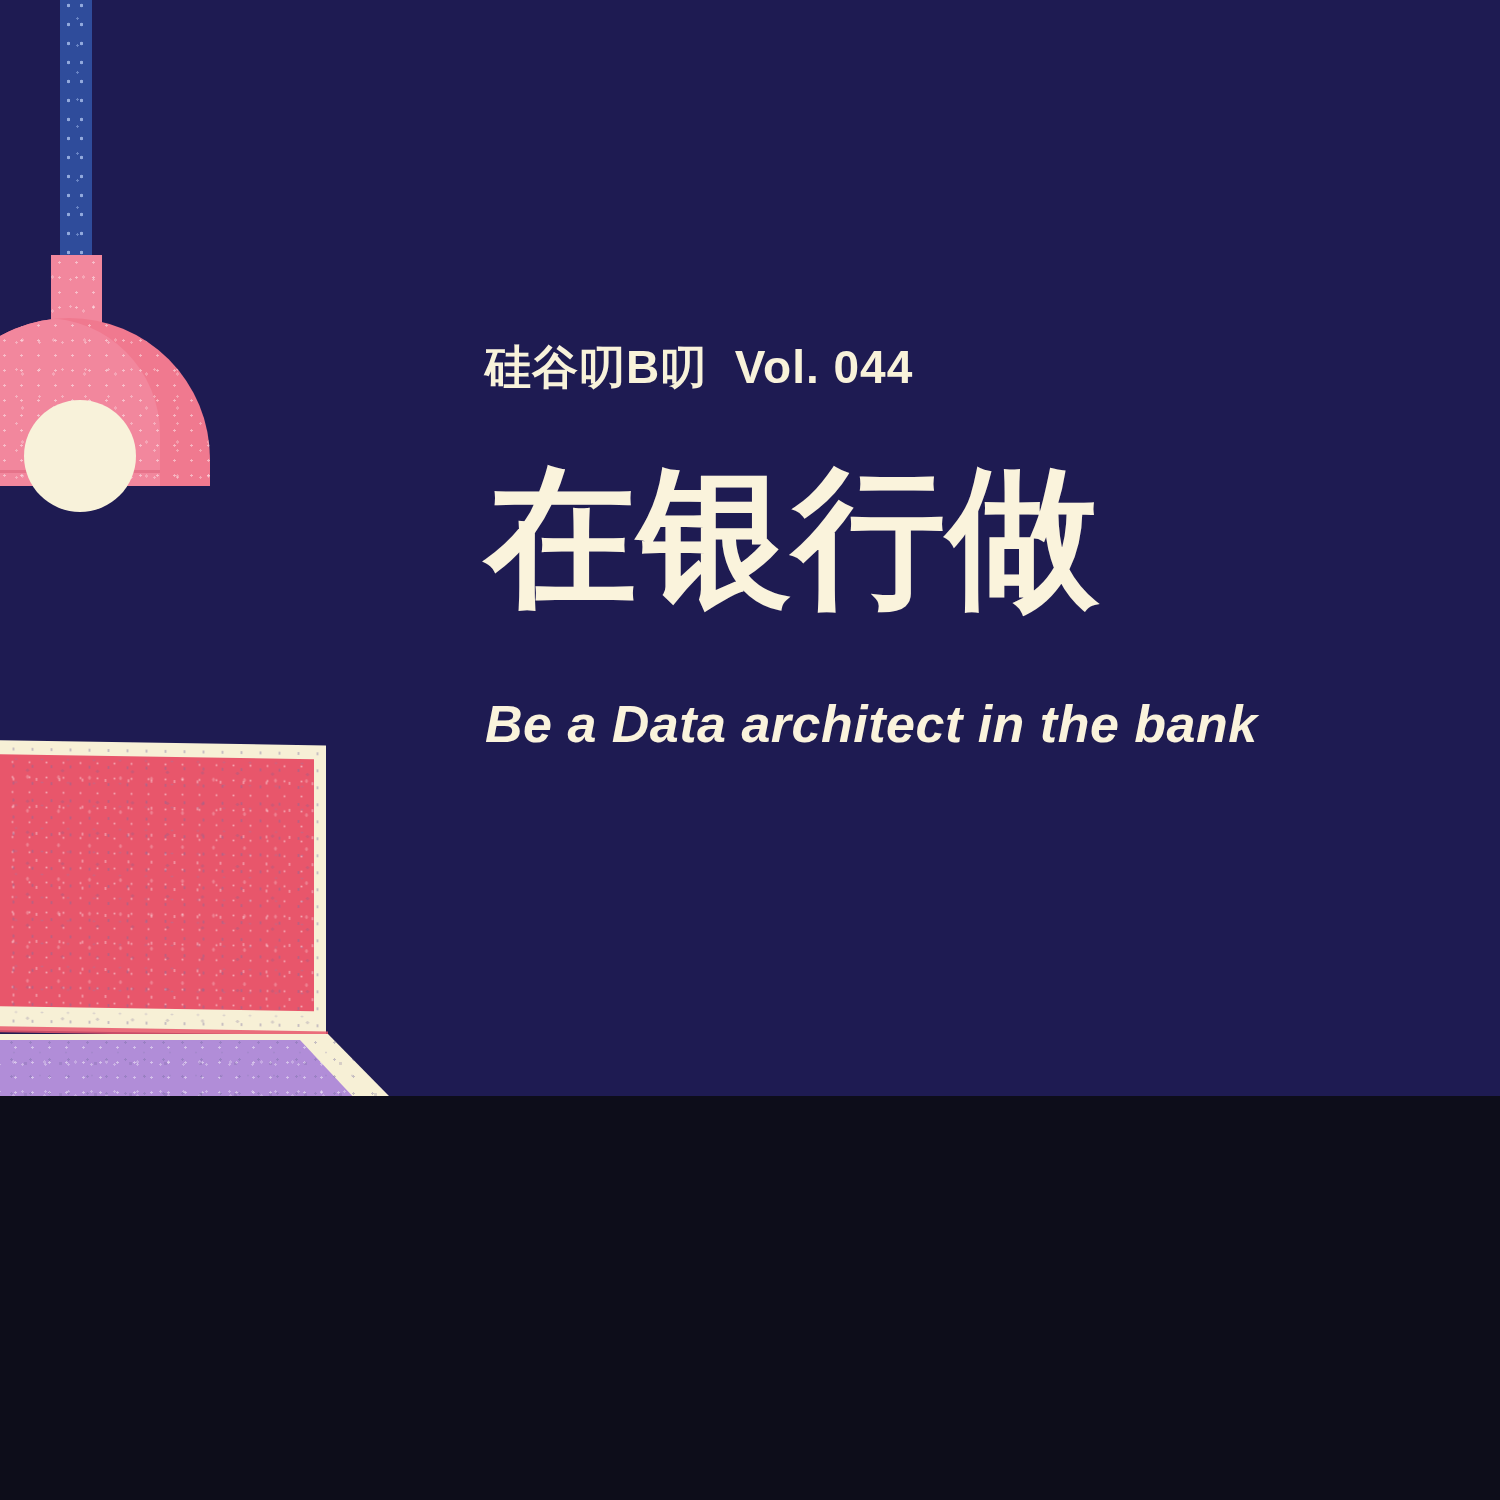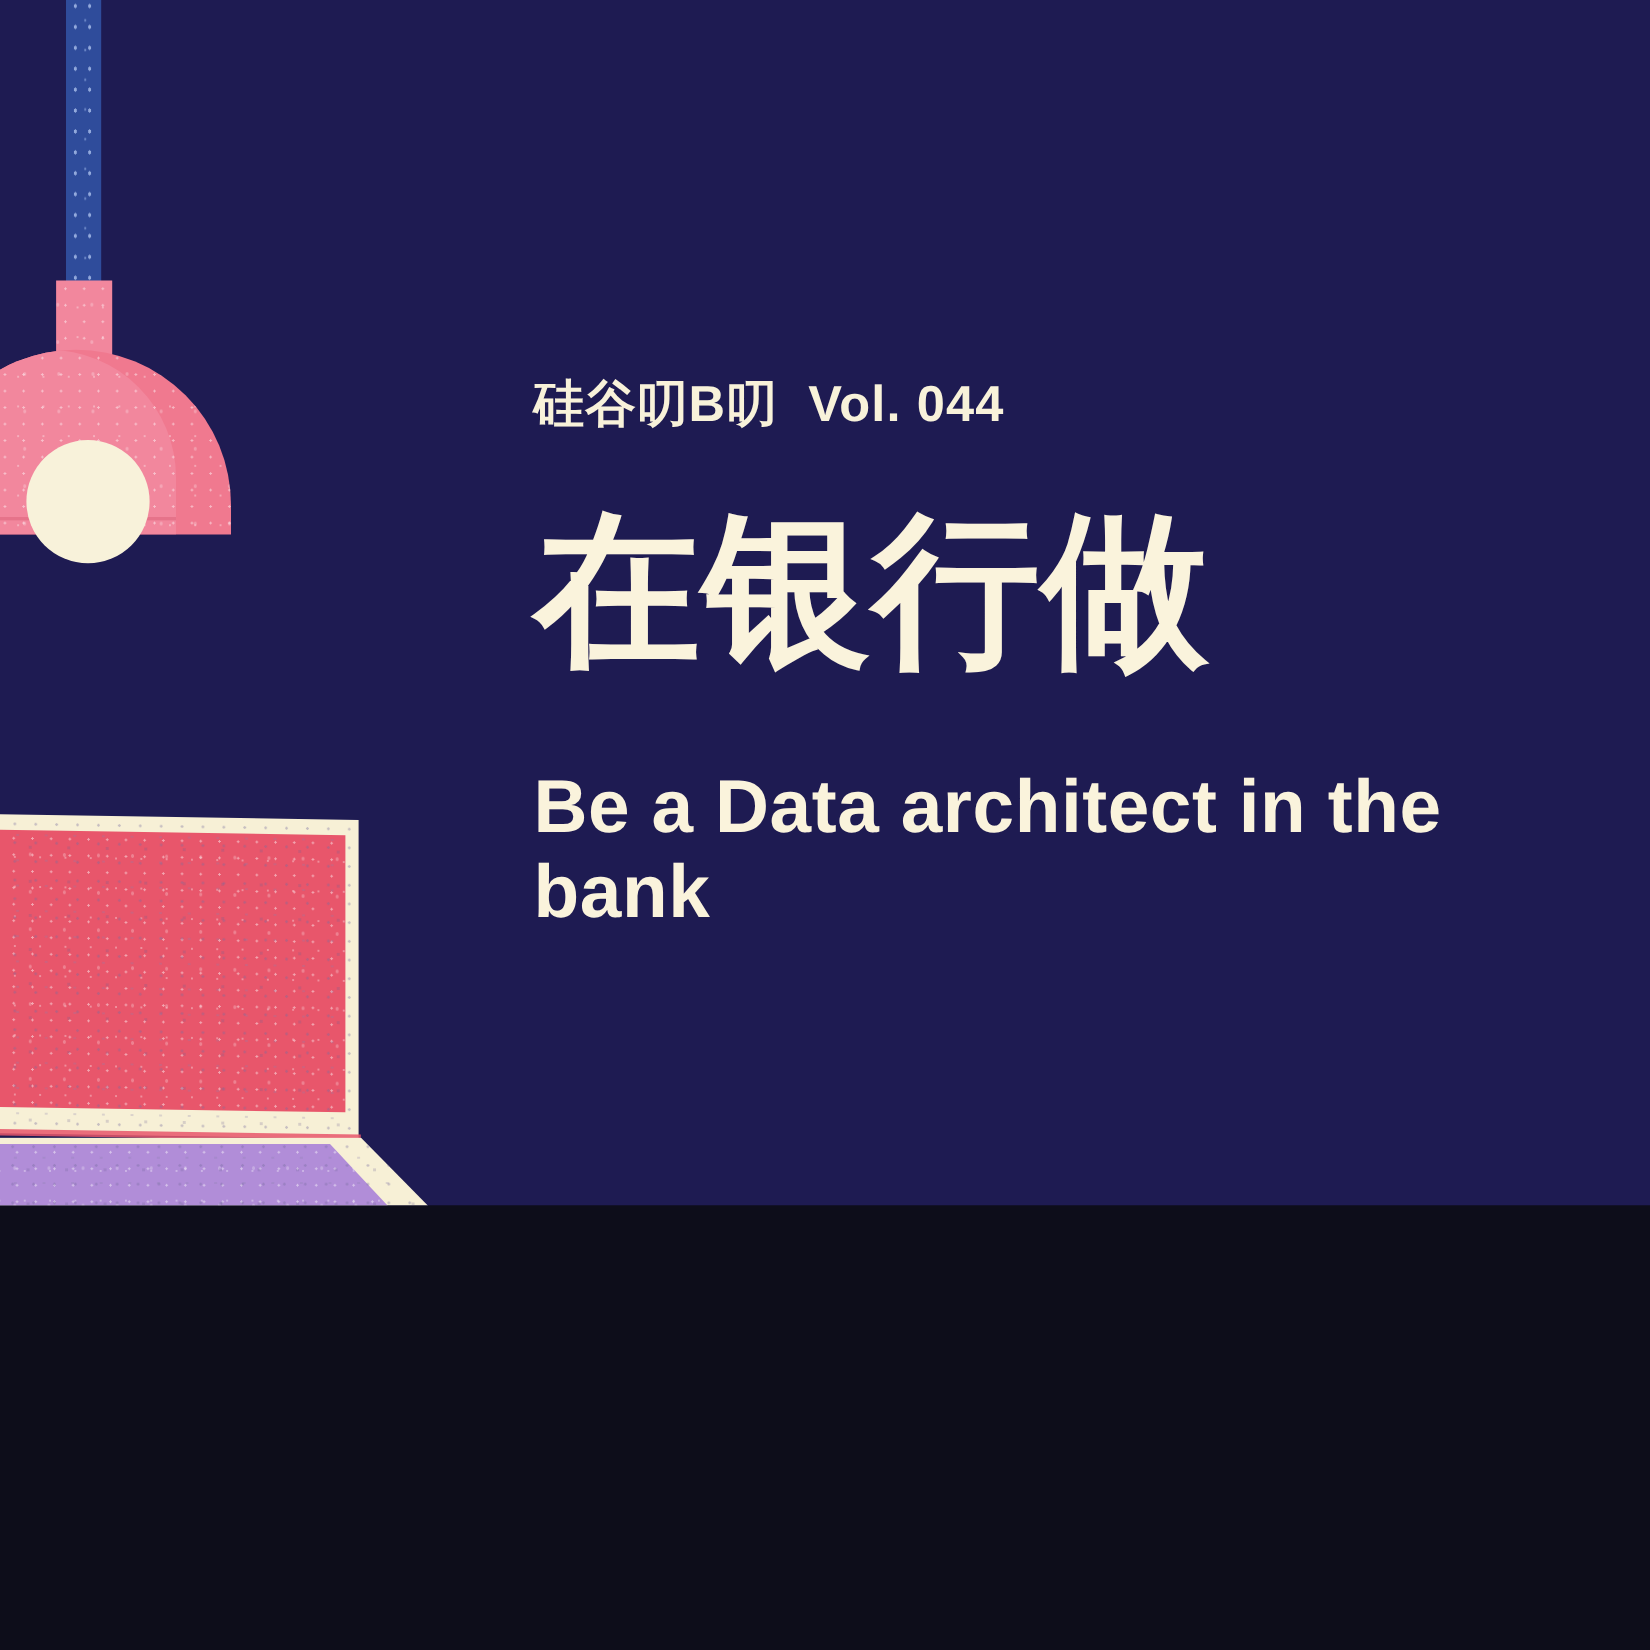--- a/index.html
+++ b/index.html
@@ -219,24 +219,25 @@
     font-weight: 700;
     line-height: 1.16;
     letter-spacing: 2px;
     margin: 0;
   }
   #main-title .title-line {
     display: block;
   }
   #subtitle {
     color: #FAF3DC;
-    font-size: 68px;
+    font-size: 52px;
     font-weight: 700;
     letter-spacing: .5px;
     margin: 68px 0 0 0;
+    font-style: italic;
   }
 </style>
 </head>
 <body>
 
 <div id="poster">
 
   <div id="lamp">
     <div id="lamp-cord">
       <div class="speckle"></div>

